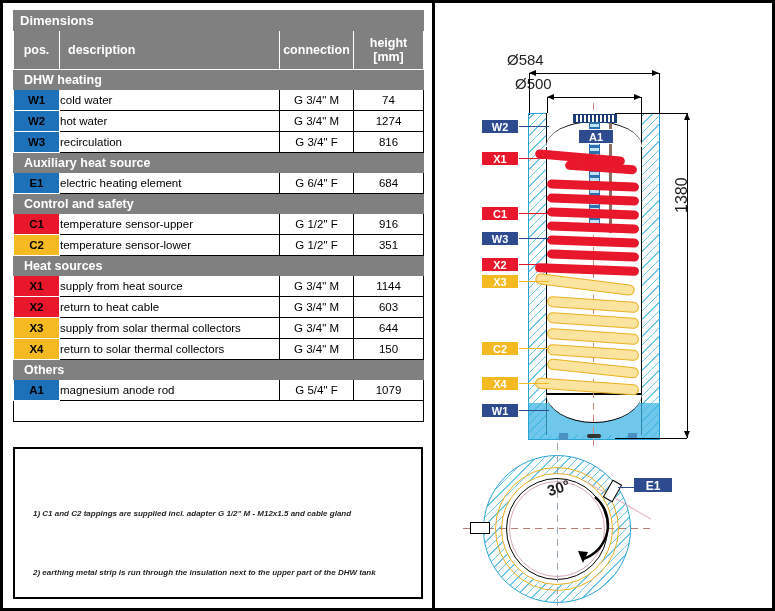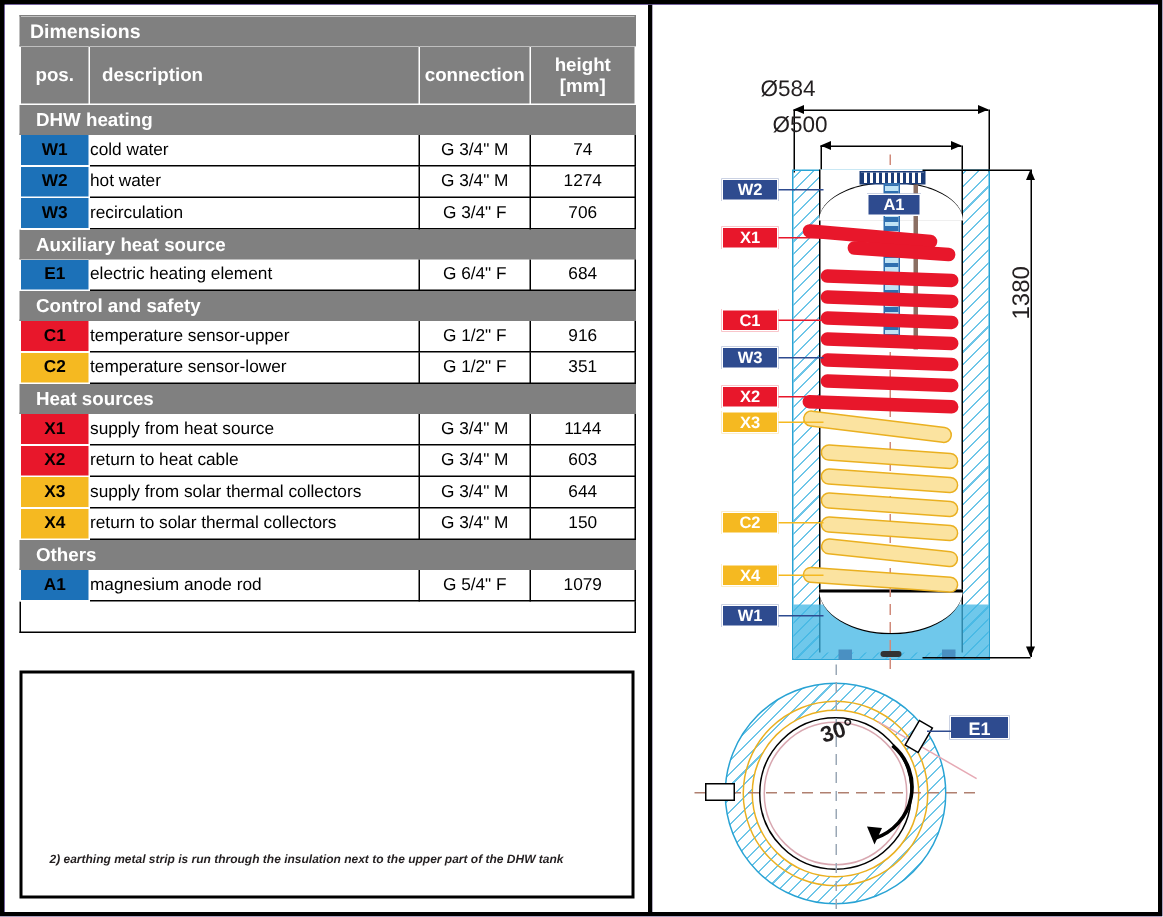--- a/index.html
+++ b/index.html
@@ -7,21 +7,21 @@
     padding: 0;
     background: #ffffff;
   }
   body {
     font-family: "Liberation Sans", sans-serif;
   }
   #page {
     position: relative;
     width: 775px;
     height: 611px;
-    background: #8b5cf6;
+    background: #7dd3fc;
     overflow: hidden;
     border: 3px solid #000000;
     box-sizing: border-box;
   }
 
   
   #table-panel {
     position: absolute;
     left: 0px;
     top: 0px;
@@ -509,21 +509,21 @@
           <tr>
             <td class="pos-cell" style="background: rgb(28, 113, 184);">W2</td>
             <td class="desc-cell">hot water</td>
             <td class="conn-cell">G 3/4" M</td>
             <td class="hgt-cell">1274</td>
           </tr>
           <tr>
             <td class="pos-cell" style="background: rgb(28, 113, 184);">W3</td>
             <td class="desc-cell">recirculation</td>
             <td class="conn-cell">G 3/4" F</td>
-            <td class="hgt-cell">706</td>
+            <td class="hgt-cell">816</td>
           </tr>
           <tr class="group-row">
             <td colspan="4">Auxiliary heat source</td>
           </tr>
           <tr>
             <td class="pos-cell" style="background: rgb(28, 113, 184);">E1</td>
             <td class="desc-cell">electric heating element</td>
             <td class="conn-cell">G 6/4" F</td>
             <td class="hgt-cell">684</td>
           </tr>
@@ -578,20 +578,21 @@
             <td class="conn-cell">G 5/4" F</td>
             <td class="hgt-cell">1079</td>
           </tr>
           <tr class="blank-row">
             <td colspan="4">&nbsp;</td>
           </tr>
         </tbody>
     </table>
 
     <div id="notes-box">
+      <div class="note-line note-1">1)   C1 and C2 tappings are supplied incl. adapter G 1/2" M - M12x1.5 and cable gland</div>
       <div class="note-line note-2">2)   earthing metal strip is run through the insulation next to the upper part of the DHW tank</div>
     </div>
   </div>
 
   <div id="drawing-panel">
 
     <div class="dim-text" id="dim-584">Ø584</div>
     <div class="dimline dimline-h" style="left:94px; top:70px; width:130px;"></div>
     <div class="arrow-l" style="left:94px; top:67px;"></div>
     <div class="arrow-r" style="left:217px; top:67px;"></div>

